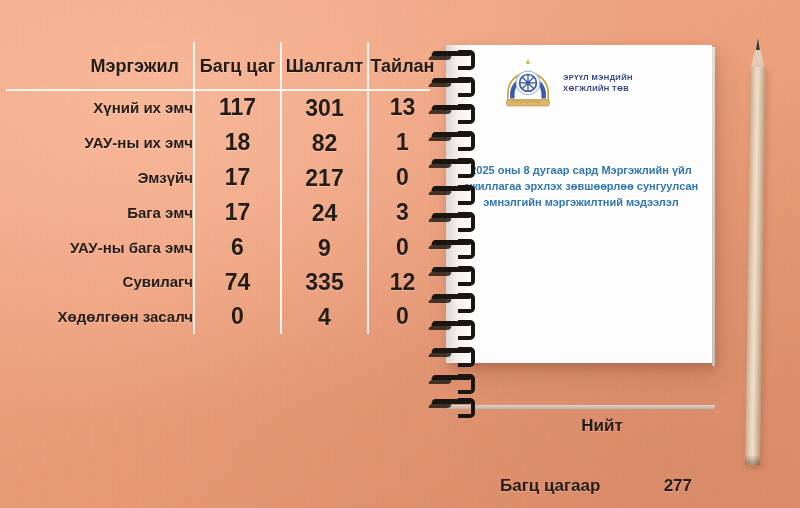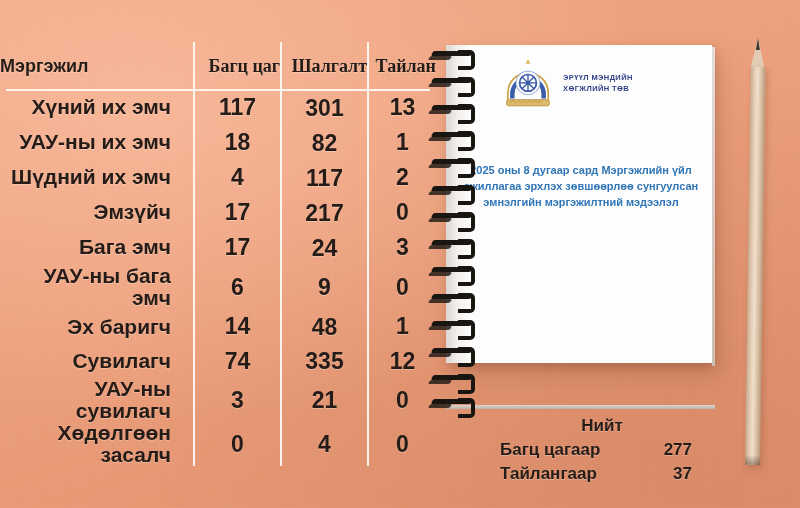--- a/index.html
+++ b/index.html
@@ -56,44 +56,44 @@
     color: #231a16;
     text-shadow: 0 1px 0 rgba(255,255,255,0.28);
   }
   .tbl thead th {
     font-size: 18px;
     font-weight: bold;
     height: 48px;
     vertical-align: middle;
     white-space: nowrap;
   }
-  .tbl thead th.h-name { text-align: left; padding-right: 26px; }
-  .tbl thead th.h-num  { text-align: right; font-family: Liberation Serif, serif; }
+  .tbl thead th.h-name { text-align: right; padding-right: 14px; }
+  .tbl thead th.h-num  { text-align: center; }
 
   
   .vrule { border-left: 2px solid rgba(255,252,248,0.92); }
   
   .tbl thead tr { }
   #head-rule {
     position: absolute;
     left: 6px;
     top: 47px;
     width: 424px;
     height: 2px;
     background: rgba(255,252,248,0.92);
   }
 
   .tbl tbody td {
     height: 34px;
     vertical-align: middle;
   }
   td.name {
     text-align: right;
-    padding-right: 22px;
-    font-size: 21px;
+    padding-right: 0;
+    font-size: 15px;
     font-weight: bold;
     line-height: 1.05;
   }
   td.num {
     text-align: center;
     font-size: 23px;
     font-weight: bold;
   }
   td.num.nudge { padding-top: 1px; }
 
@@ -225,21 +225,21 @@
     left: 500px;
     top: 414px;
     width: 230px;
     color: #231a16;
     font-size: 17px;
     font-weight: bold;
     line-height: 1.42;
     text-shadow: 0 1px 0 rgba(255,255,255,0.26);
   }
   #totals .t-head { text-align: center; padding-right: 26px; }
-  #totals .t-row { display: flex; }
+  #totals .t-row { display: flex; margin-top: 36px; }
   #totals .t-lab { width: 122px; }
   #totals .t-val { width: 70px; text-align: right; }
 
   
   #pencil {
     position: absolute;
     left: 748px;
     top: 38px;
     width: 15px;
     height: 432px;
@@ -308,60 +308,42 @@
           <td class="num vrule nudge">301</td>
           <td class="num vrule">13</td>
         </tr>
         <tr>
           <td class="name">УАУ-ны их эмч</td>
           <td class="num vrule">18</td>
           <td class="num vrule nudge">82</td>
           <td class="num vrule">1</td>
         </tr>
         <tr>
-          <td class="name">Шүдний их эмч</td>
-          <td class="num vrule">4</td>
-          <td class="num vrule nudge">117</td>
-          <td class="num vrule">2</td>
-        </tr>
-        <tr>
           <td class="name">Эмзүйч</td>
           <td class="num vrule">17</td>
           <td class="num vrule nudge">217</td>
           <td class="num vrule">0</td>
         </tr>
         <tr>
           <td class="name">Бага эмч</td>
           <td class="num vrule">17</td>
           <td class="num vrule nudge">24</td>
           <td class="num vrule">3</td>
         </tr>
         <tr>
           <td class="name">УАУ-ны бага эмч</td>
           <td class="num vrule">6</td>
           <td class="num vrule nudge">9</td>
           <td class="num vrule">0</td>
         </tr>
         <tr>
-          <td class="name">Эх баригч</td>
-          <td class="num vrule">14</td>
-          <td class="num vrule nudge">48</td>
-          <td class="num vrule">1</td>
-        </tr>
-        <tr>
           <td class="name">Сувилагч</td>
           <td class="num vrule">74</td>
           <td class="num vrule">335</td>
           <td class="num vrule">12</td>
-        </tr>
-        <tr>
-          <td class="name">УАУ-ны сувилагч</td>
-          <td class="num vrule">3</td>
-          <td class="num vrule nudge">21</td>
-          <td class="num vrule">0</td>
         </tr>
         <tr>
           <td class="name">Хөдөлгөөн засалч</td>
           <td class="num vrule">0</td>
           <td class="num vrule nudge">4</td>
           <td class="num vrule">0</td>
         </tr>
       </tbody>
     </table>
   </div>

